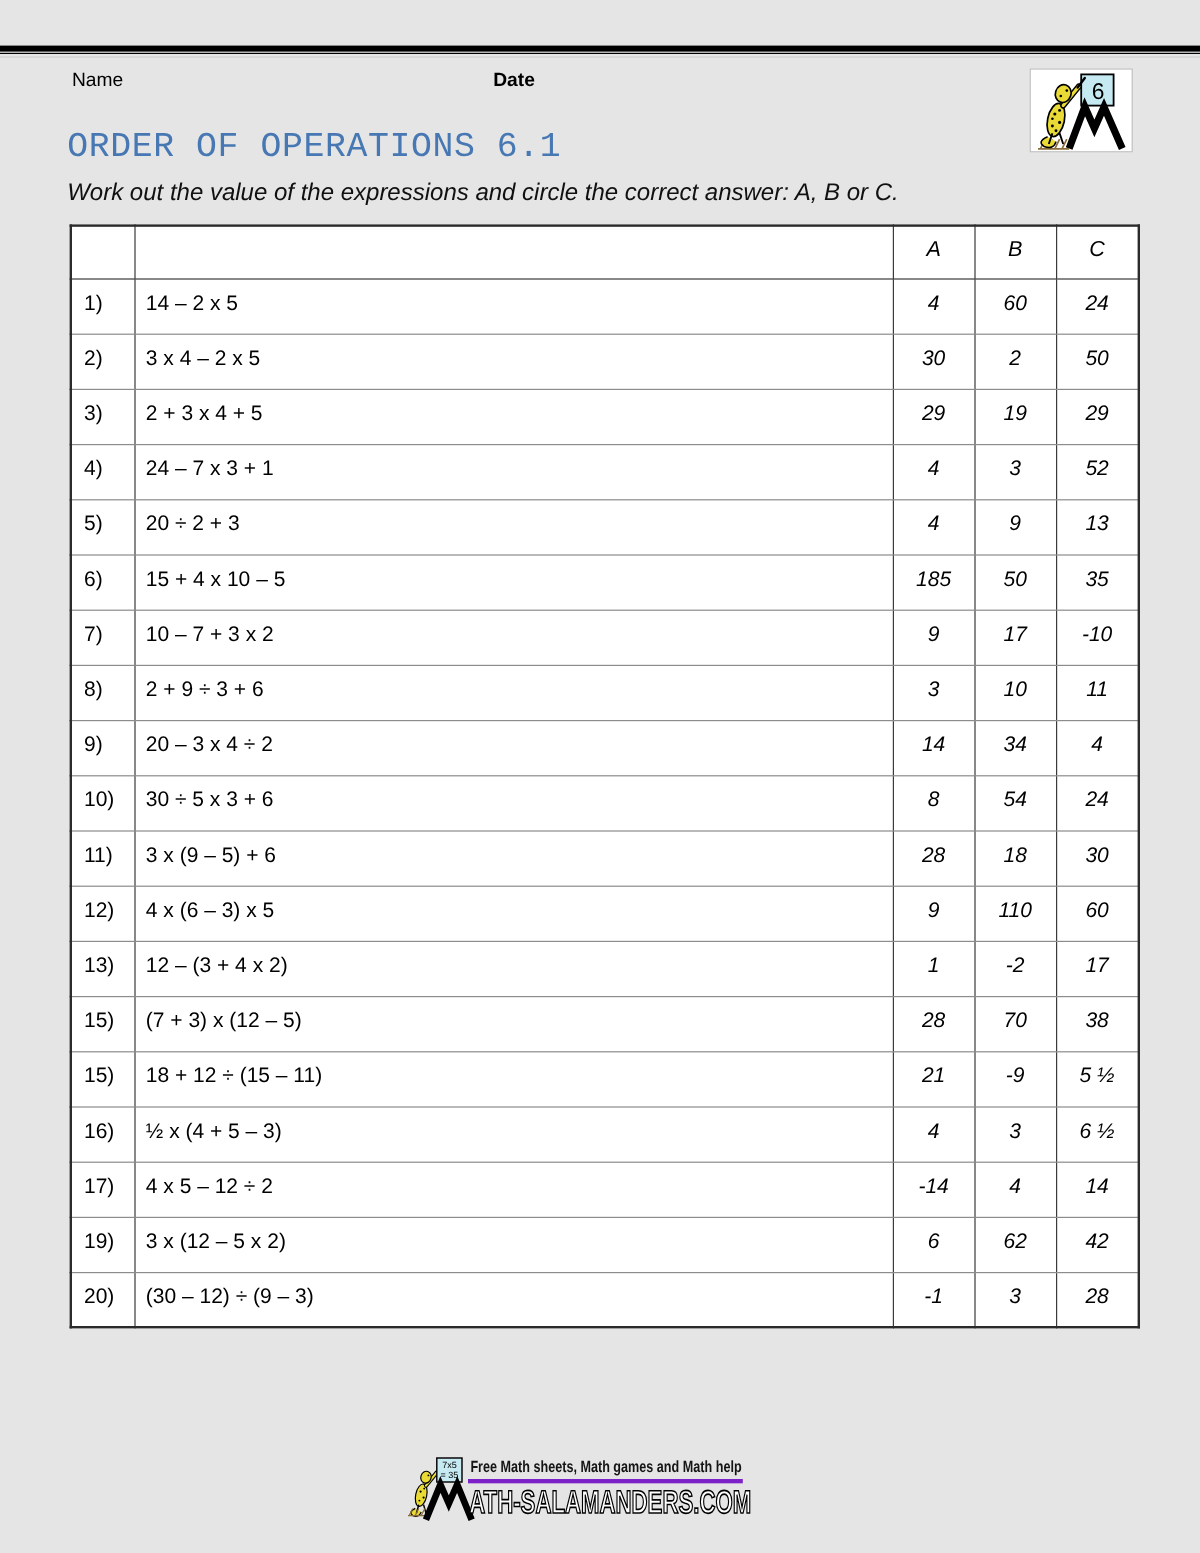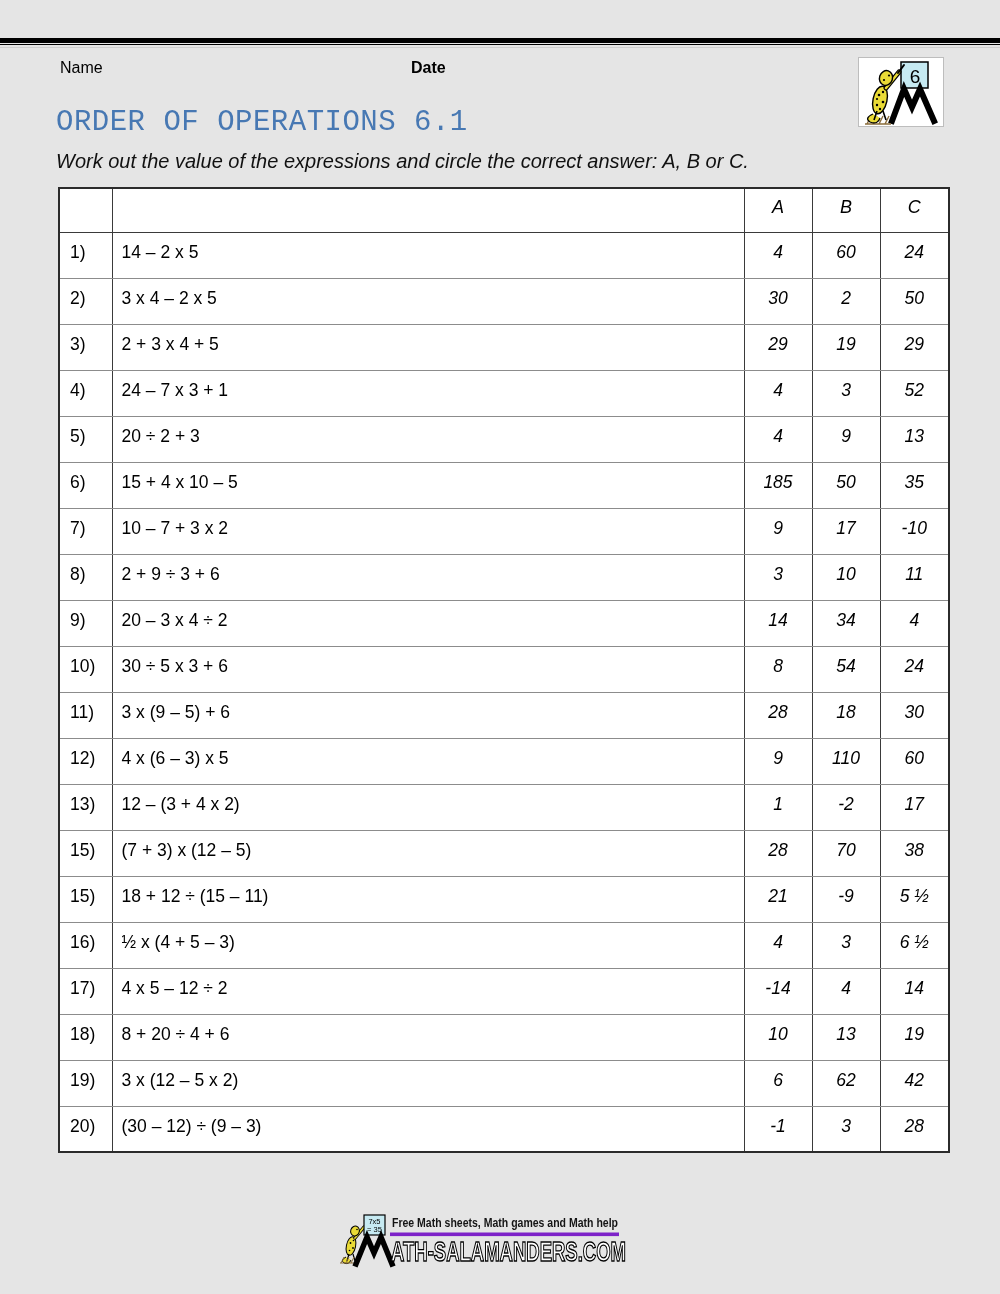--- a/index.html
+++ b/index.html
@@ -237,27 +237,20 @@
           <td class="ans">6 ½</td>
         </tr>
         <tr>
           <td class="num">17)</td>
           <td class="expr">4 x 5 – 12 ÷ 2</td>
           <td class="ans">-14</td>
           <td class="ans">4</td>
           <td class="ans">14</td>
         </tr>
         <tr>
-          <td class="num">18)</td>
-          <td class="expr">8 + 20 ÷ 4 + 6</td>
-          <td class="ans">10</td>
-          <td class="ans">13</td>
-          <td class="ans">19</td>
-        </tr>
-        <tr>
           <td class="num">19)</td>
           <td class="expr">3 x (12 – 5 x 2)</td>
           <td class="ans">6</td>
           <td class="ans">62</td>
           <td class="ans">42</td>
         </tr>
         <tr>
           <td class="num">20)</td>
           <td class="expr">(30 – 12) ÷ (9 – 3)</td>
           <td class="ans">-1</td>

